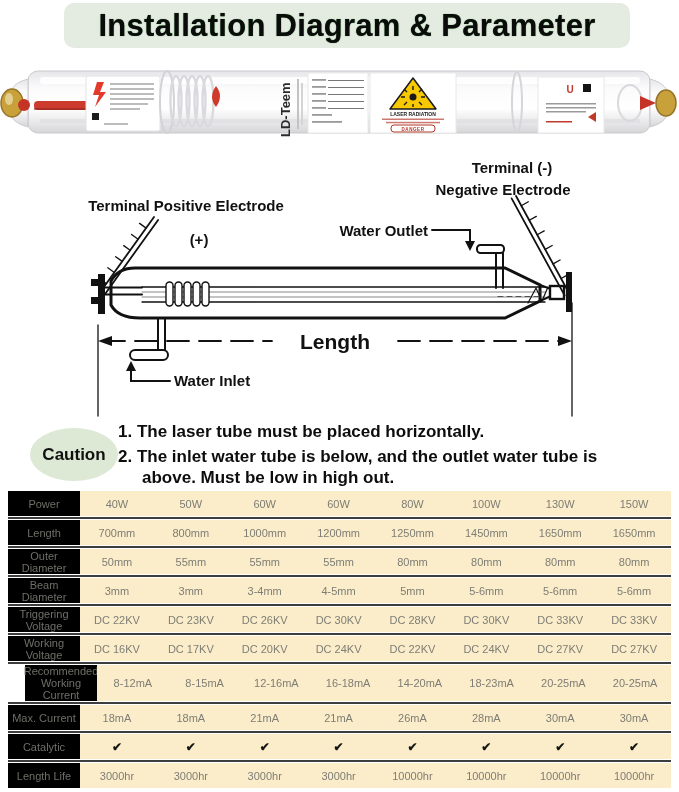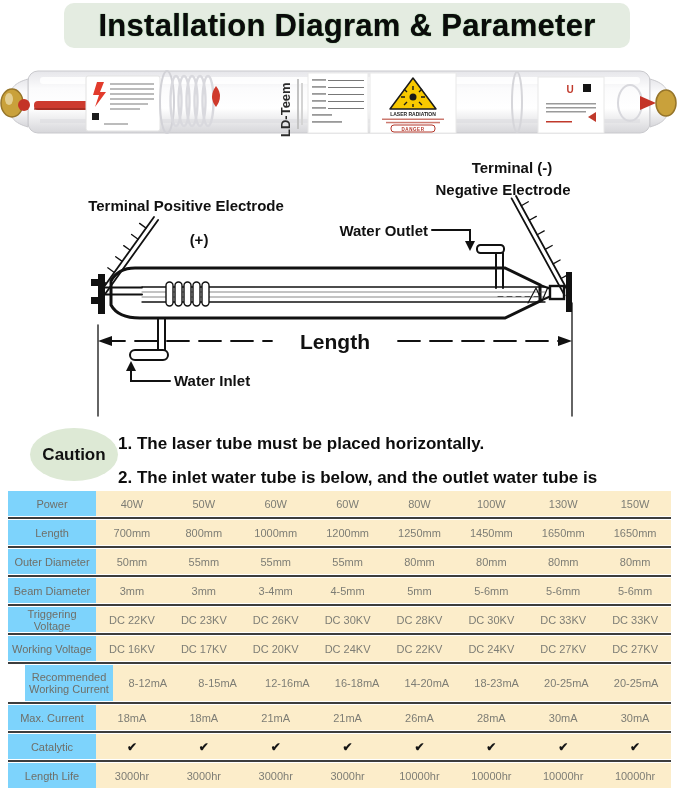--- a/index.html
+++ b/index.html
@@ -13,26 +13,26 @@
   
   .photo-wrap{position:absolute;left:0;top:58px;width:679px;height:90px;}
   .diagram-wrap{position:absolute;left:0;top:152px;width:539px;height:266px;}
   svg{display:block;}
   
   .caution-badge{position:absolute;left:30px;top:428px;width:88px;height:53px;
     background:#dde9d5;border-radius:50%;display:flex;align-items:center;justify-content:center;}
   .caution-badge span{font-size:17px;font-weight:700;color:#111;}
   .caution-items{position:absolute;left:118px;top:421px;width:520px;color:#0d0d0d;
     font-size:17px;font-weight:700;line-height:21.5px;}
-  .caution-items .item{padding-left:24px;text-indent:-24px;margin-bottom:3px;margin-top:12px;}
+  .caution-items .item{padding-left:24px;text-indent:-24px;margin-bottom:3px;}
   
   .param-table{position:absolute;left:8px;top:491px;width:663px;}
   .trow{display:flex;height:25px;}
   .trow.tall{height:36px;padding-left:17px;}
-  .tlabel{width:88px;background:#7dd3fc;color:#6f6f68;font-size:11px;
+  .tlabel{width:72px;background:#000000;color:#6f6f68;font-size:11px;
     display:flex;align-items:center;justify-content:center;text-align:center;line-height:12px;}
   .tcell{flex:1;background:#fcedca;color:#7d7d75;font-size:11px;
     display:flex;align-items:center;justify-content:center;}
   .tcell.check{color:#151515;font-size:12px;font-weight:700;}
   .tsep{height:4px;background:linear-gradient(to bottom,#fff 0 1px,#3d3d3d 1px 2.6px,#fff 2.6px 4px);}
 </style>
 </head>
 <body>
 
 <div class="page">

